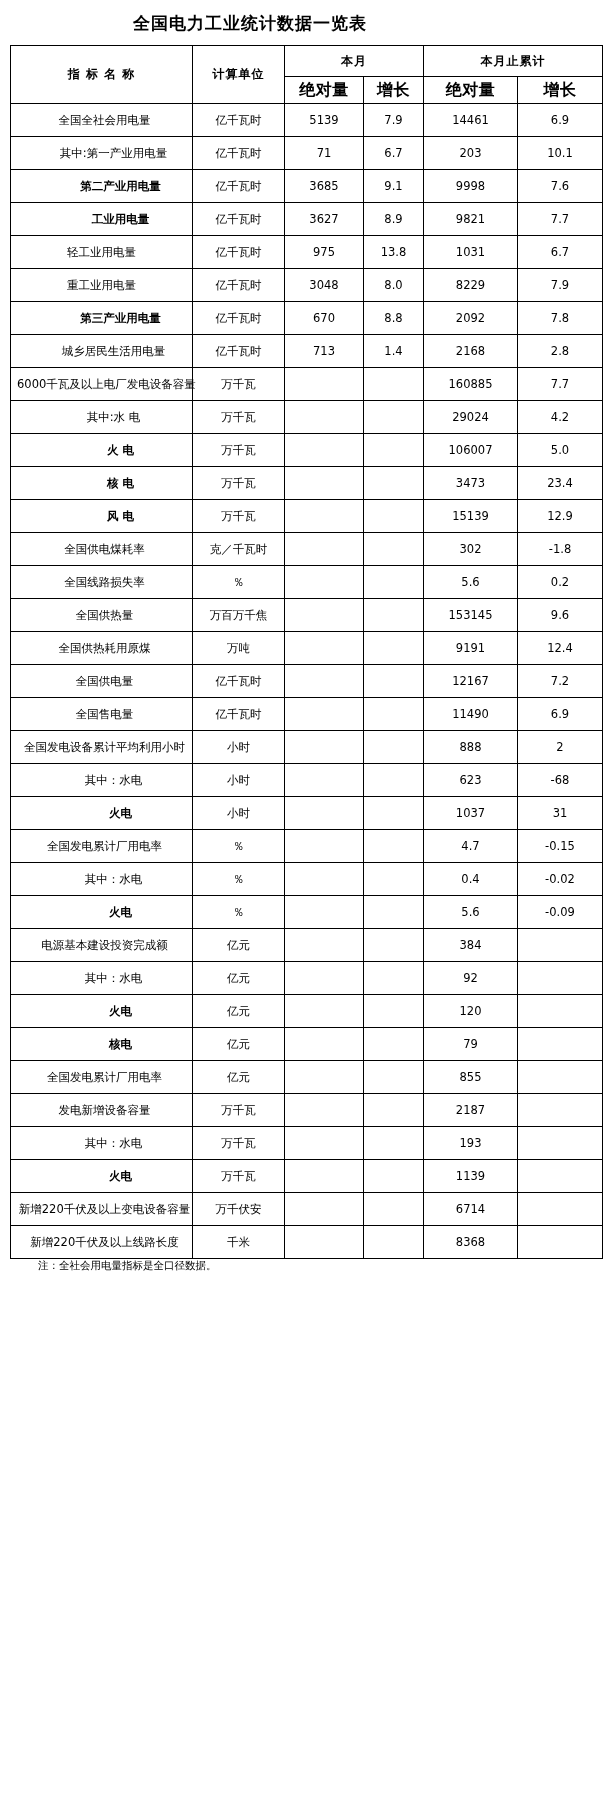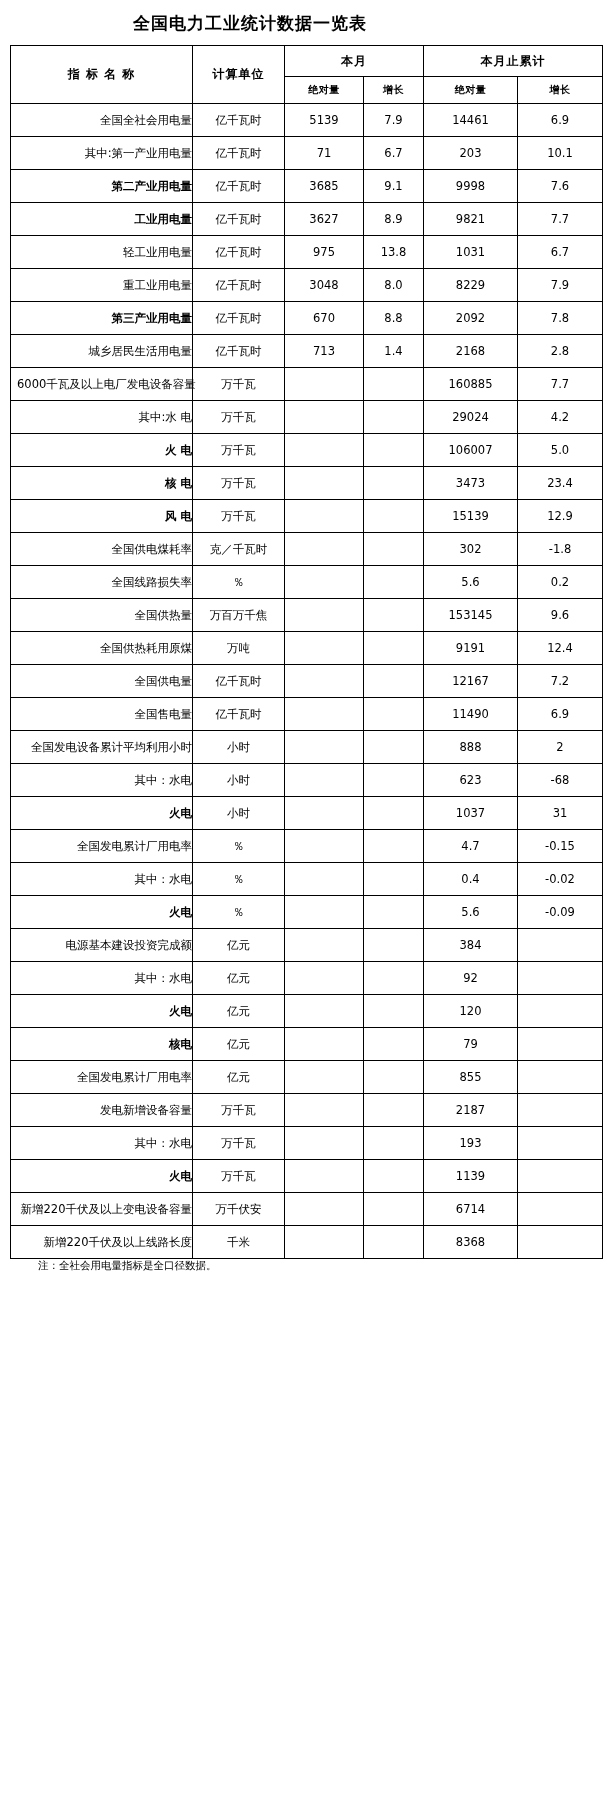--- a/index.html
+++ b/index.html
@@ -39,28 +39,28 @@
   th.head {
     font-weight: bold;
     text-align: center;
     font-size: 12px;
     letter-spacing: 1px;
     height: 30px;
   }
   th.sub {
     font-weight: bold;
     text-align: center;
-    font-size: 10px;
+    font-size: 16px;
     height: 26px;
     letter-spacing: 0.5px;
   }
   td.label {
     height: 32px;
     font-size: 11.5px;
-    text-align: right;
+    text-align: center;
     padding-left: 6px;
     white-space: nowrap;
   }
   td.label.i0 { padding-left: 6px; }
   td.label.i1 { padding-left: 24px; }
   td.label.i2 { padding-left: 38px; font-weight: bold; }
   td.label.i3 { }
   td.unit {
     text-align: center;
     font-size: 11.5px;

